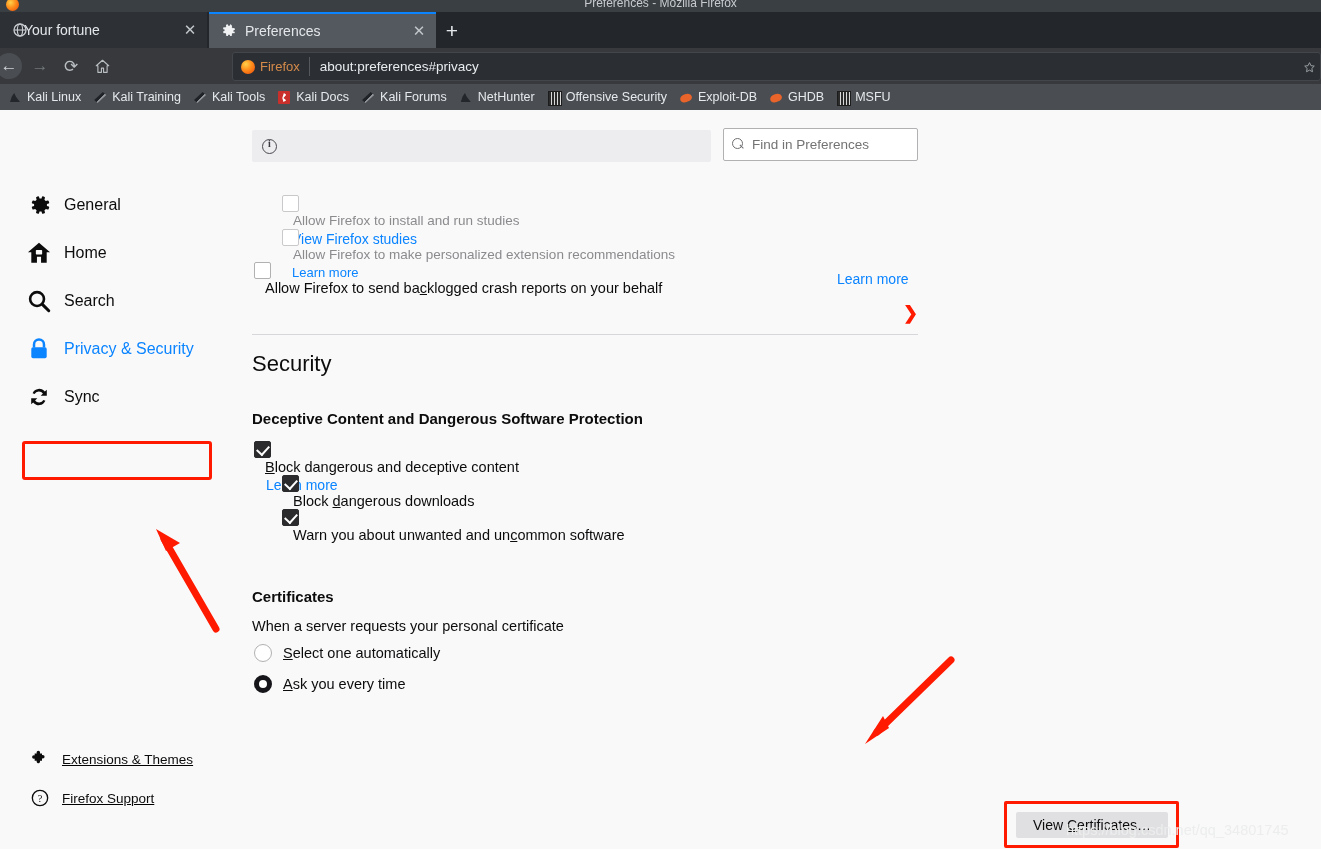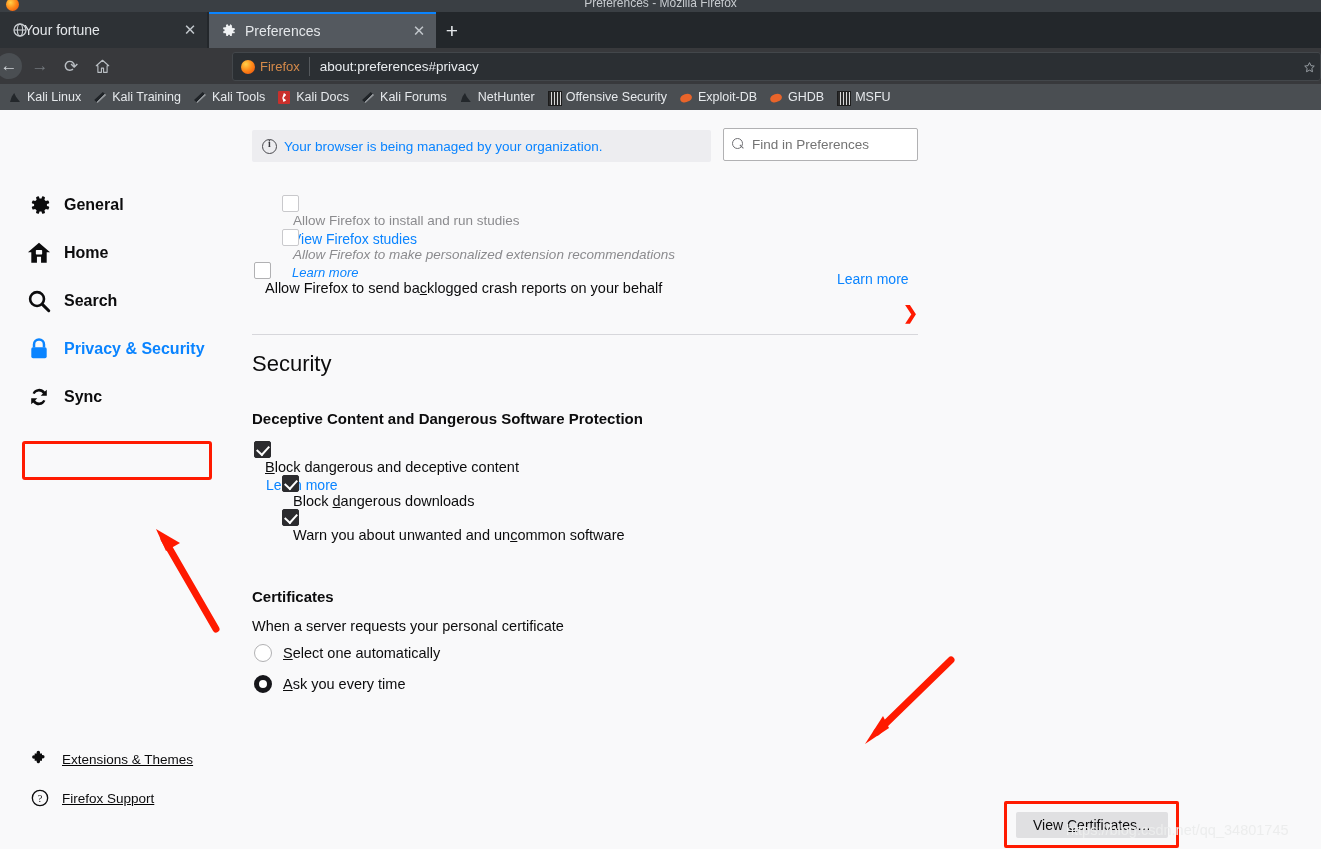--- a/index.html
+++ b/index.html
@@ -142,21 +142,20 @@
   .content {
     position: absolute; left: 0; top: 110px; width: 1321px; height: 739px;
     background: #f9f9fa;
   }
 
   
   .sidebar { position: absolute; left: 0; top: 0; width: 248px; height: 739px; }
   .nav-item {
     position: absolute; left: 26px; display: flex; align-items: center;
     height: 32px;
-    font-weight: bold;
   }
   .nav-ico {
     width: 26px; height: 26px; margin-right: 12px; position: relative;
     flex: 0 0 26px;
   }
   .nav-label { font-size: 16px; color: #0c0c0d; white-space: nowrap; }
   .nav-item.selected .nav-label { color: #0a84ff; }
 
   .nav-highlight {
     position: absolute; left: 22px; top: 331px; width: 190px; height: 39px;
@@ -442,35 +441,34 @@
           </svg>
         </span>
         <span class="nav-label">Firefox Support</span>
       </div>
     </div>
 
     <div class="main">
 
       <div class="policy-banner">
         <span class="info-ico"></span>
-        <span class="policy-text">Your browser is being managed by your organization.</span>
       </div>
 
       <div class="findbox">
         <span class="find-ico"></span>
         <span class="find-placeholder">Find in Preferences</span>
       </div>
 
       <div class="chk-row" style="left:34px; top:85px;">
         <span class="chkbox disabled"></span>
         <span class="chk-label dim">Allow Firefox to install and run studies</span>
         <span class="link" style="margin-left:10px; line-height:18px;">View Firefox studies</span>
       </div>
 
-      <div class="chk-row" style="left:34px; top:119px;font-style:italic;">
+      <div class="chk-row" style="left:34px; top:119px;">
         <span class="chkbox disabled"></span>
         <span class="chk-label dim">Allow Firefox to make personalized extension recommendations</span>
         <span class="link small" style="margin-left:10px; line-height:18px;">Learn more</span>
       </div>
 
       <div class="chk-row" style="left:6px; top:152px;">
         <span class="chkbox"></span>
         <span class="chk-label"><span>Allow Firefox to send ba</span><span class="ak">c</span><span>klogged crash reports on your behalf</span></span>
       </div>
       <span class="link" style="position:absolute; left:589px; top:161px;">Learn more</span>

